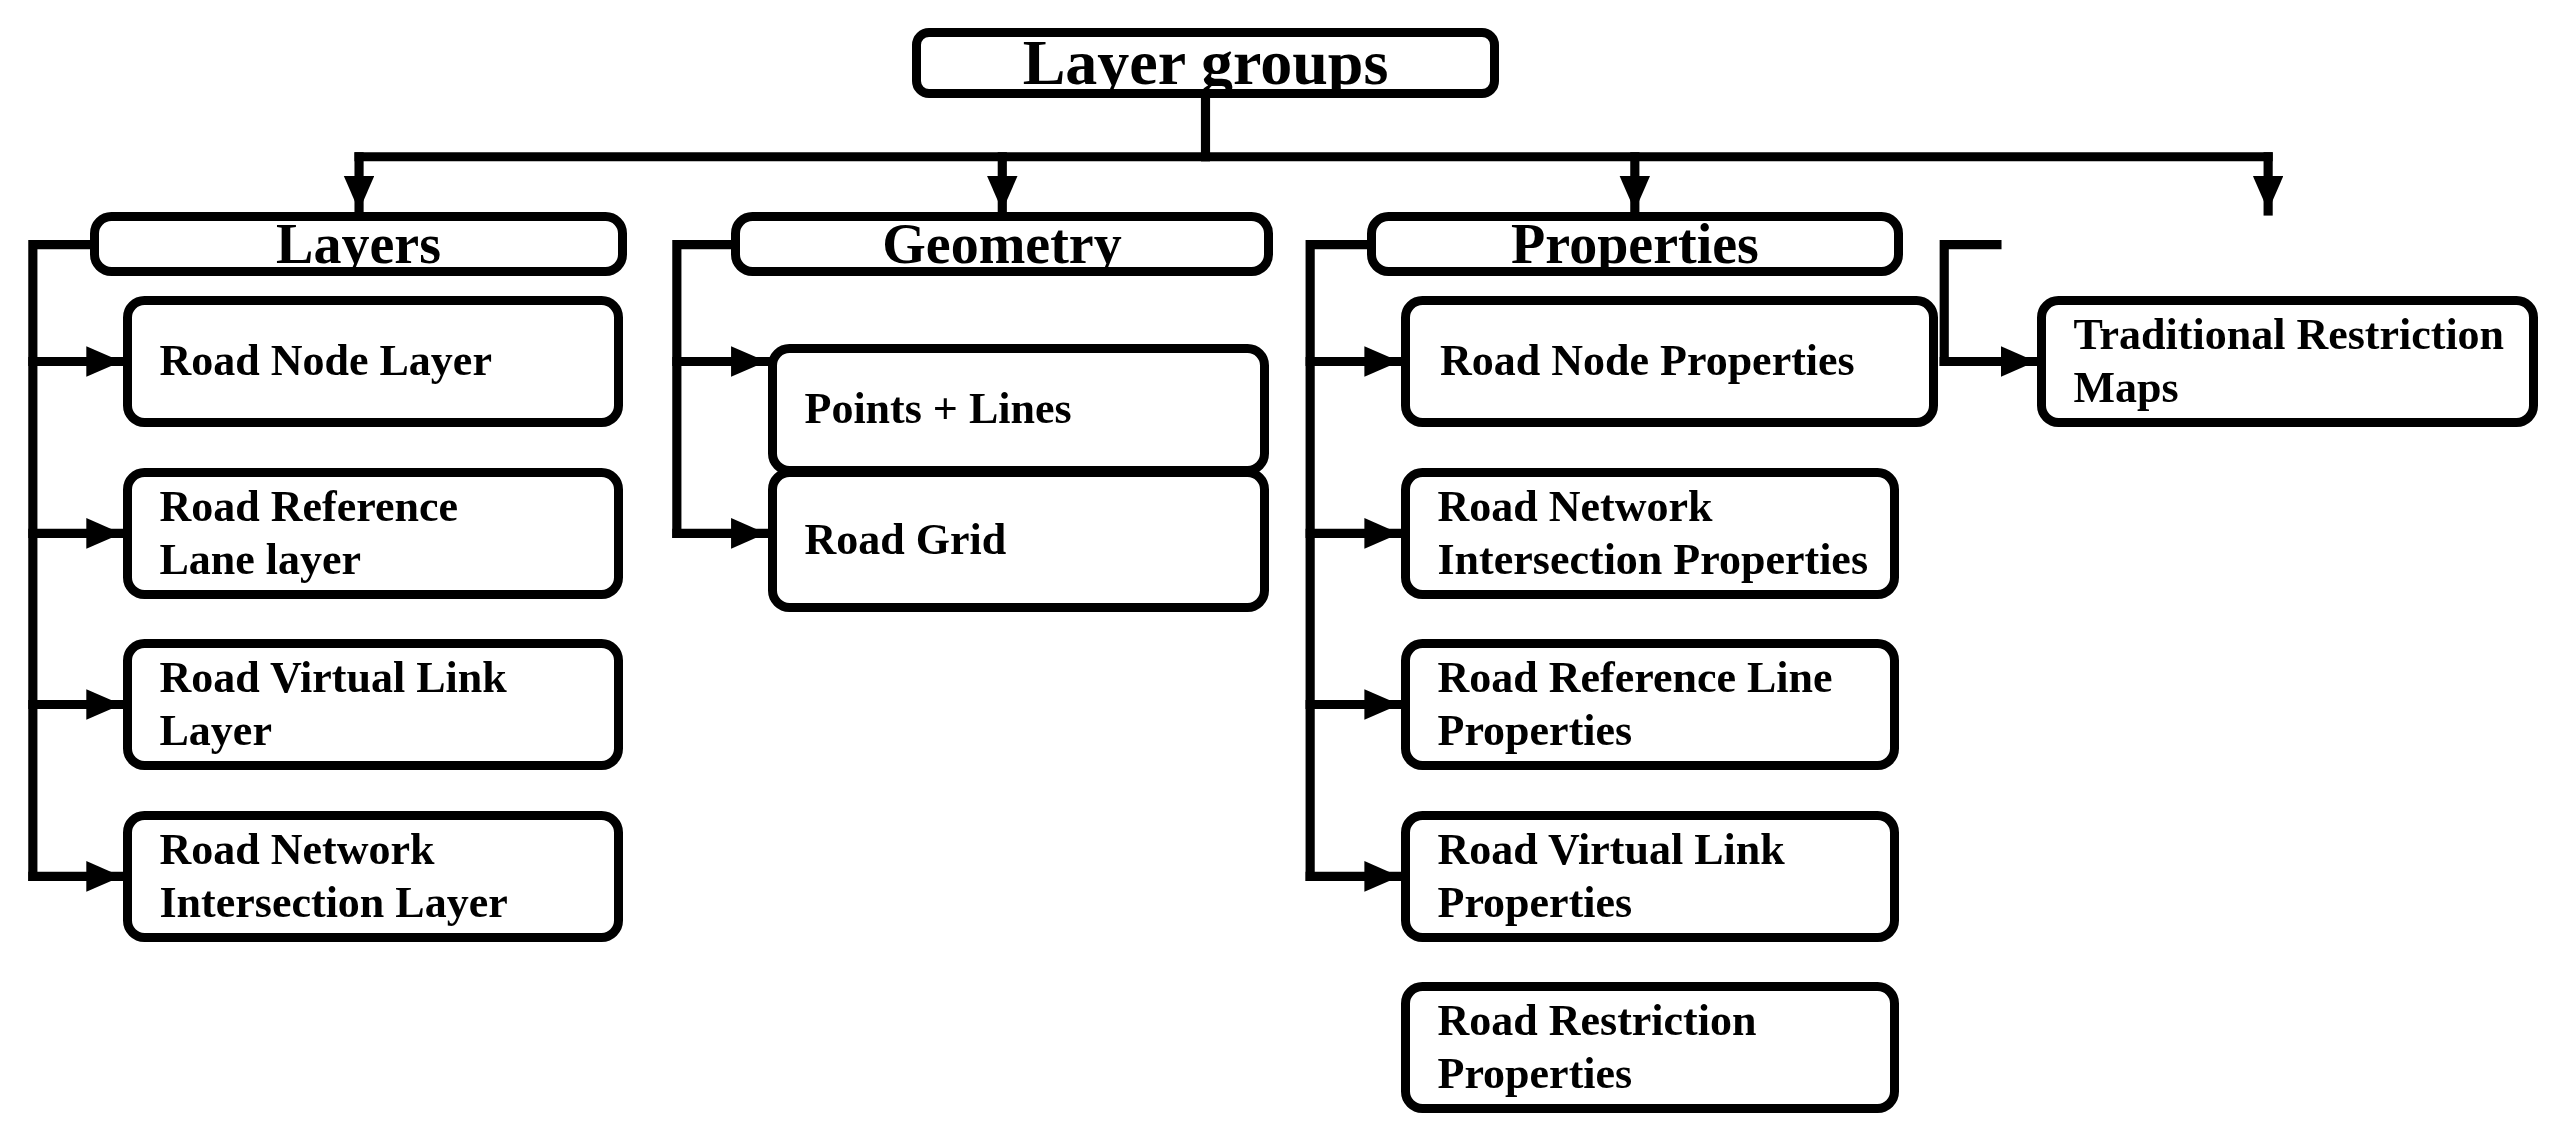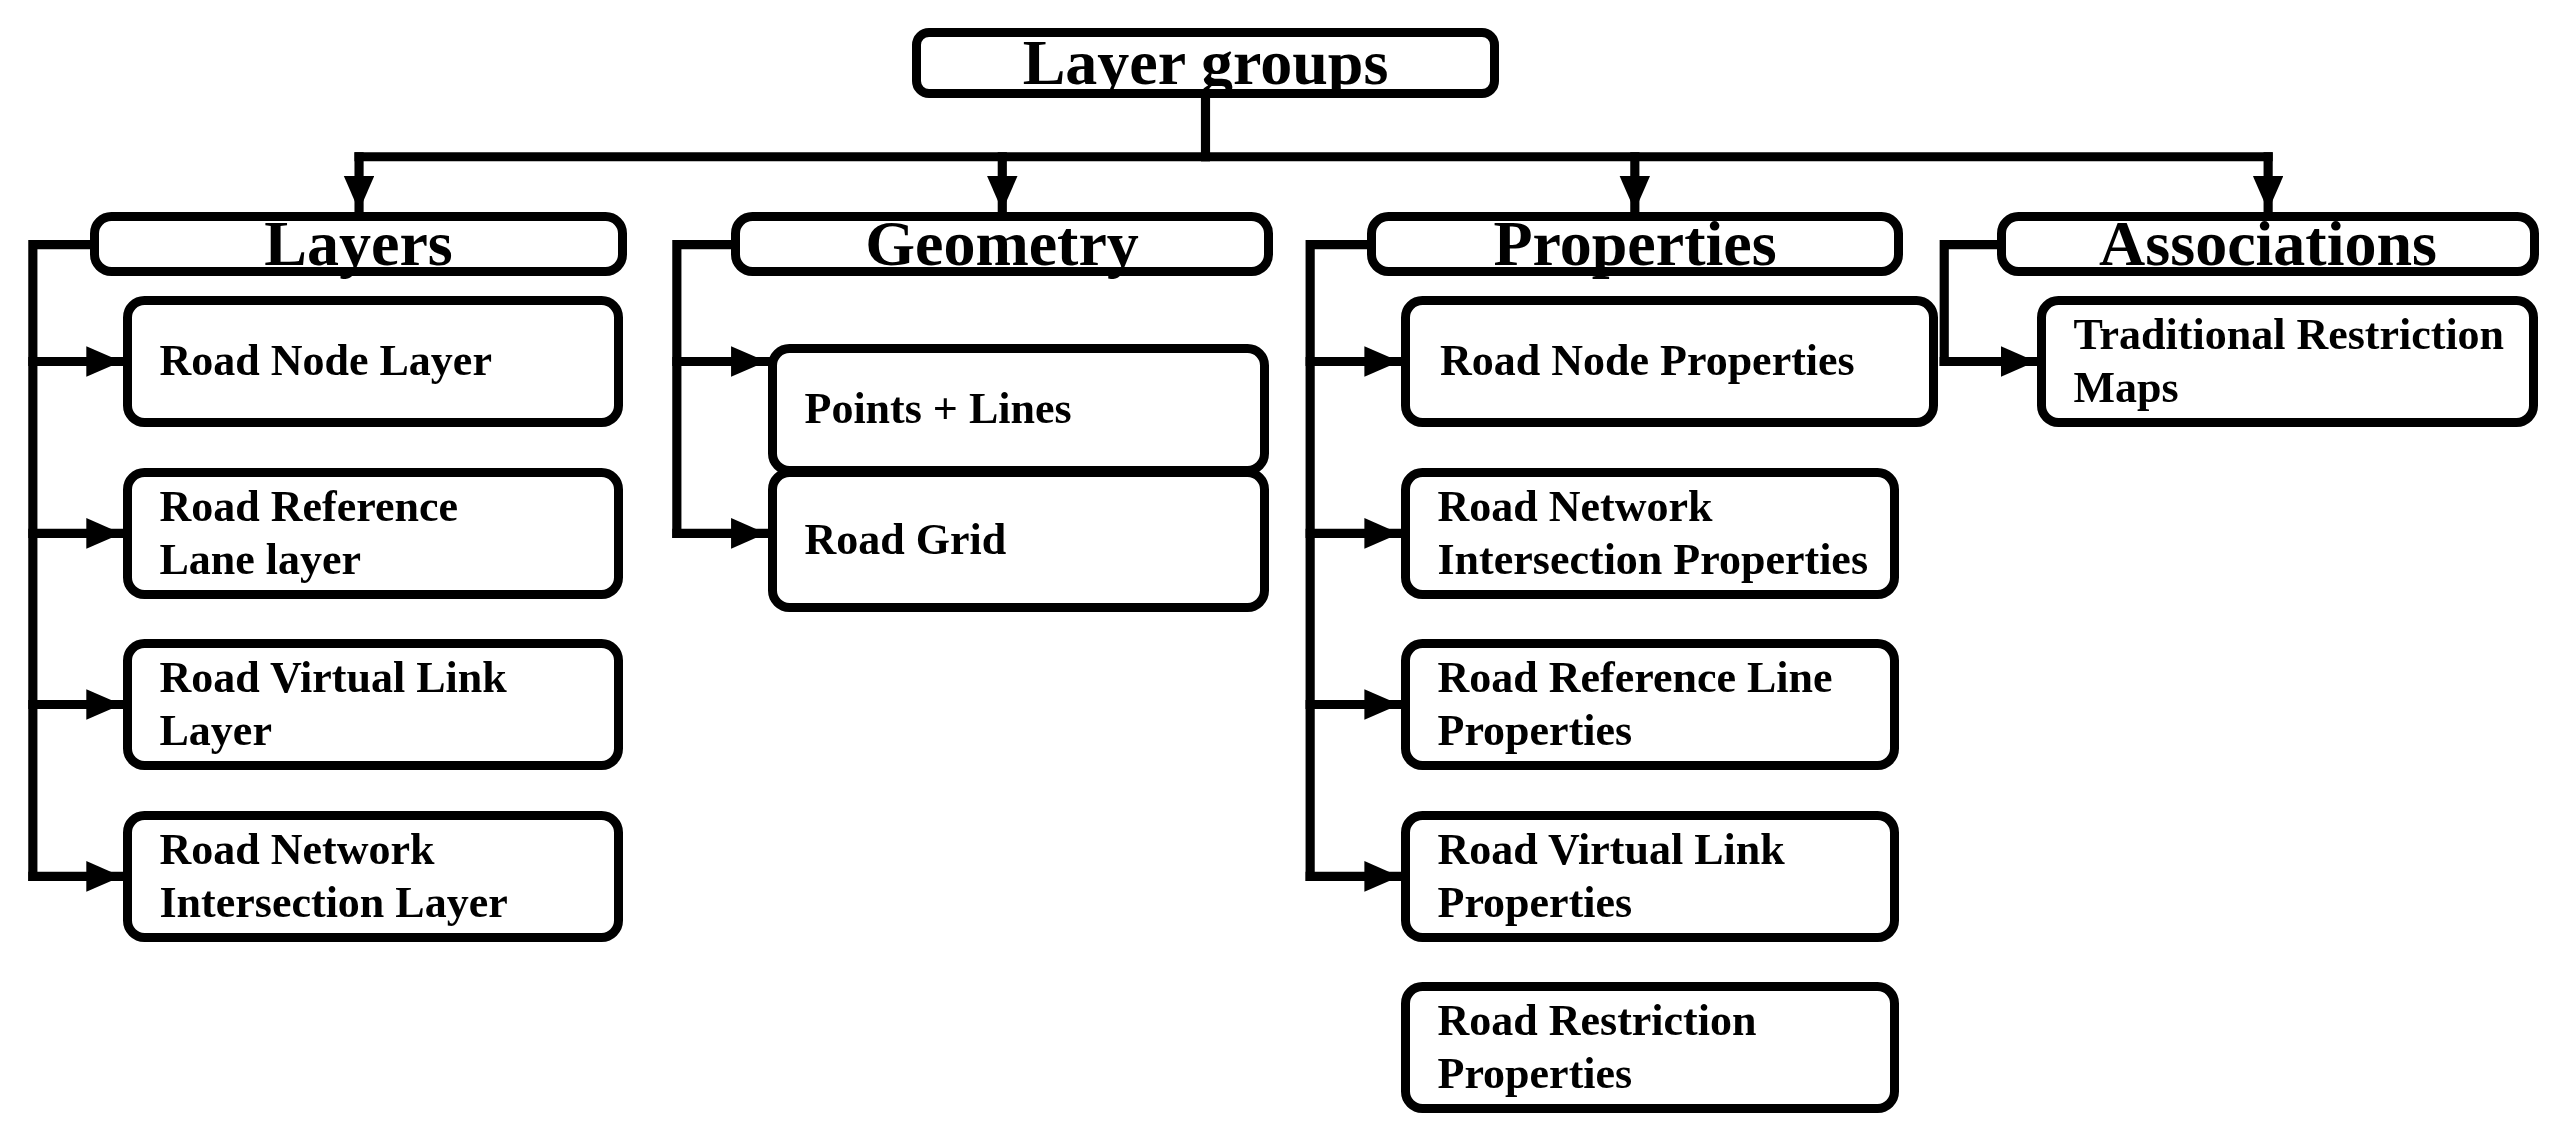--- a/index.html
+++ b/index.html
@@ -41,21 +41,21 @@
     font-weight: bold;
     white-space: pre;
   }
   .title-box {
     font-size: 64px;
     line-height: 1;
     justify-content: center;
     border-radius: 17px;
   }
   .header-box {
-    font-size: 64px;
+    font-size: 56px;
     line-height: 1;
     justify-content: center;
   }
   .node-box {
     font-size: 44px;
     line-height: 1.2;
     padding-left: 27.5px;
     padding-right: 4.6px;
     justify-content: flex-start;
     text-align: left;
@@ -108,21 +108,20 @@
       <path d="M2614,320 H2545 V473"></path>
       <path d="M2545,473 H2665" marker-end="url(#arrowhead)"></path>
     </g>
   </svg>
 
   <div class="box title-box" style="left:912px; top:28px; width:587px; height:70px;">Layer groups</div>
 
   <div class="box header-box" style="left:90px; top:212px; width:537px; height:64px;">Layers</div>
   <div class="box header-box" style="left:731px; top:212px; width:542px; height:64px;">Geometry</div>
   <div class="box header-box" style="left:1367px; top:212px; width:536px; height:64px;">Properties</div>
-  <div class="box header-box" style="left:1997px; top:212px; width:542px; height:64px;">Associations</div>
 
   <div class="box node-box" style="left:123px; top:296px; width:500px; height:131px;">Road Node Layer</div>
   <div class="box node-box" style="left:123px; top:468px; width:500px; height:131px;">Road Reference
 Lane layer</div>
   <div class="box node-box" style="left:123px; top:639px; width:500px; height:131px;">Road Virtual Link
 Layer</div>
   <div class="box node-box" style="left:123px; top:811px; width:500px; height:131px;">Road Network
 Intersection Layer</div>
 
   <div class="box node-box" style="left:768px; top:296px; width:501px; height:131px;margin-top:48px;">Points + Lines</div>

